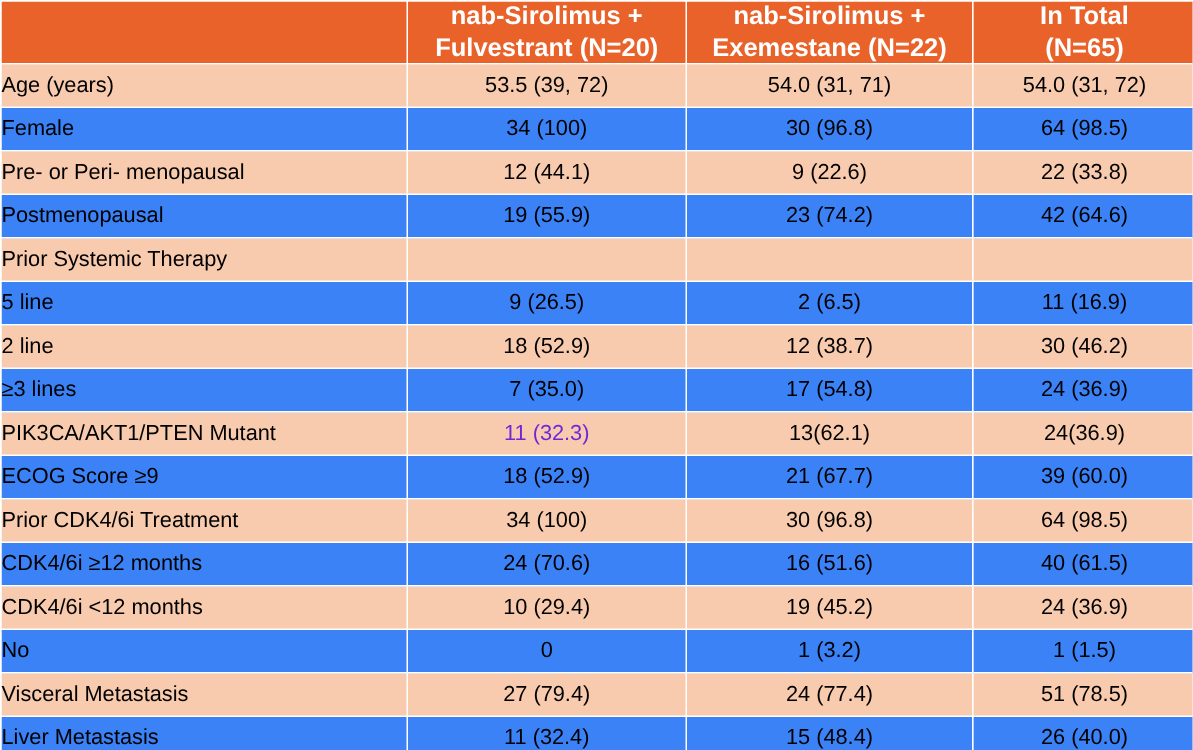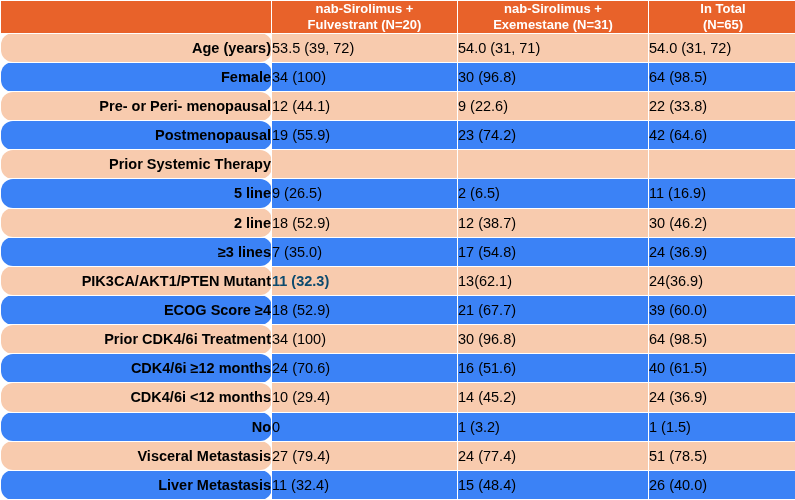--- a/index.html
+++ b/index.html
@@ -27,69 +27,67 @@
   }
   table.data-table th,
   table.data-table td {
     border: 1px solid #ffffff;
     padding: 0;
   }
   thead th {
     background: #E8622A;
     color: #ffffff;
     font-weight: bold;
-    font-size: 13px;
+    font-size: 17px;
     line-height: 1.22;
     text-align: center;
     vertical-align: middle;
     padding: 5px 4px;
   }
   th.col-label { width: 270px; }
   th.col-a { width: 185px; }
   th.col-b { width: 190px; }
   th.col-c { width: 148px; }
 
   tbody td {
     font-size: 14.5px;
     vertical-align: middle;
     height: 28px;
   }
   td.label {
-    text-align: right;
-    font-weight: bold;
+    text-align: left;
+    font-weight: normal;
     color: #000000;
     padding-left: 10px;
-    border-radius: 12px;
   }
   td.label.indent {
-    padding-left: 30px;
   }
   td.value {
-    text-align: left;
+    text-align: center;
     color: #000000;
   }
   tr.shade td { background: #F8CBAE; }
   tr.plain td { background: #3b82f6; }
   .red-text { color: #FF0000; }
 </style>
 </head>
 <body>
 
 <div class="table-wrap">
   <table class="data-table">
     <thead>
       <tr>
         <th class="col-label"></th>
         <th class="col-a">
           <div>nab-Sirolimus +</div>
           <div>Fulvestrant (N=20)</div>
         </th>
         <th class="col-b">
           <div>nab-Sirolimus +</div>
-          <div>Exemestane (N=31)</div>
+          <div>Exemestane (N=22)</div>
         </th>
         <th class="col-c">
           <div>In Total</div>
           <div>(N=65)</div>
         </th>
       </tr>
     </thead>
     <tbody id="table-body">
         <tr class="shade">
           <td class="label">Age (years)</td>
@@ -134,46 +132,46 @@
           <td class="value">30 (46.2)</td>
         </tr>
         <tr class="plain">
           <td class="label indent">≥3 lines</td>
           <td class="value">7 (35.0)</td>
           <td class="value">17 (54.8)</td>
           <td class="value">24 (36.9)</td>
         </tr>
         <tr class="shade">
           <td class="label">PIK3CA/AKT1/PTEN Mutant</td>
-          <td class="value red-text" style="color: #0c4a6e; font-weight: bold;">11 (32.3)</td>
+          <td class="value red-text" style="color: #6d28d9;">11 (32.3)</td>
           <td class="value">13(62.1)</td>
           <td class="value">24(36.9)</td>
         </tr>
         <tr class="plain">
-          <td class="label">ECOG Score ≥4</td>
+          <td class="label">ECOG Score ≥9</td>
           <td class="value">18 (52.9)</td>
           <td class="value">21 (67.7)</td>
           <td class="value">39 (60.0)</td>
         </tr>
         <tr class="shade">
           <td class="label">Prior CDK4/6i Treatment</td>
           <td class="value">34 (100)</td>
           <td class="value">30 (96.8)</td>
           <td class="value">64 (98.5)</td>
         </tr>
         <tr class="plain">
           <td class="label indent">CDK4/6i ≥12 months</td>
           <td class="value">24 (70.6)</td>
           <td class="value">16 (51.6)</td>
           <td class="value">40 (61.5)</td>
         </tr>
         <tr class="shade">
           <td class="label indent">CDK4/6i &lt;12 months</td>
           <td class="value">10 (29.4)</td>
-          <td class="value">14 (45.2)</td>
+          <td class="value">19 (45.2)</td>
           <td class="value">24 (36.9)</td>
         </tr>
         <tr class="plain">
           <td class="label indent">No</td>
           <td class="value">0</td>
           <td class="value">1 (3.2)</td>
           <td class="value">1 (1.5)</td>
         </tr>
         <tr class="shade">
           <td class="label">Visceral Metastasis</td>

